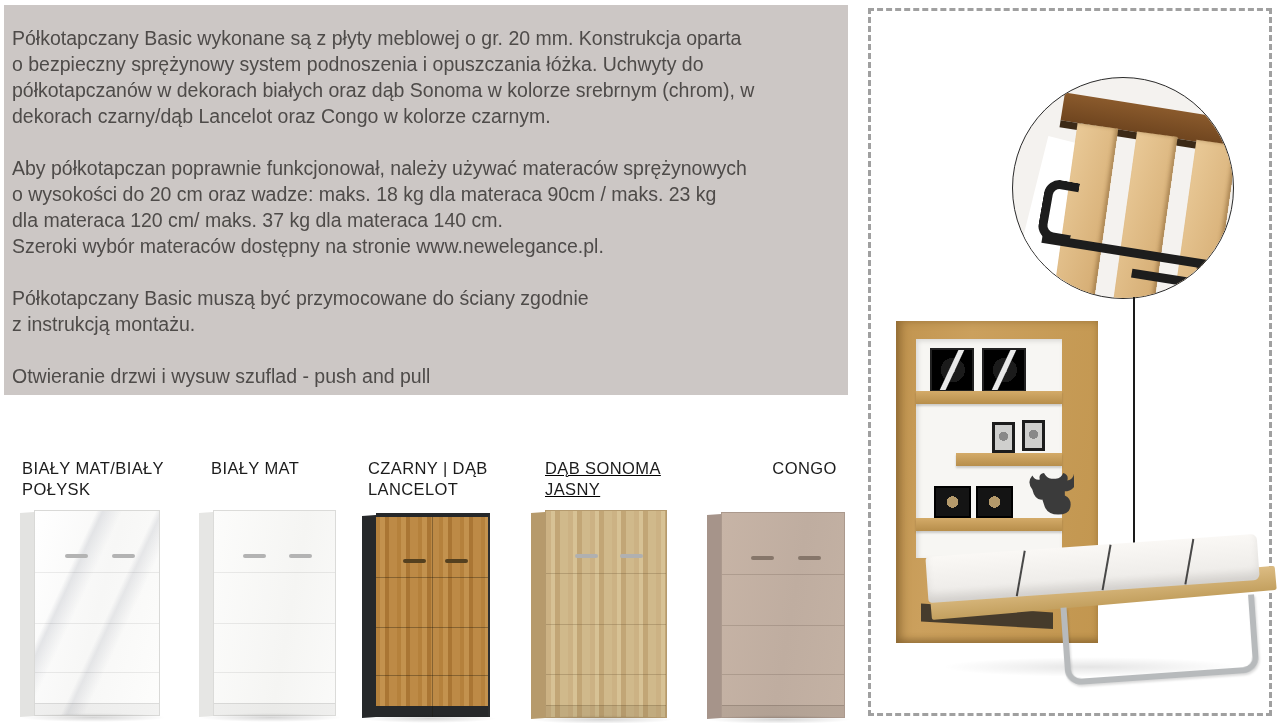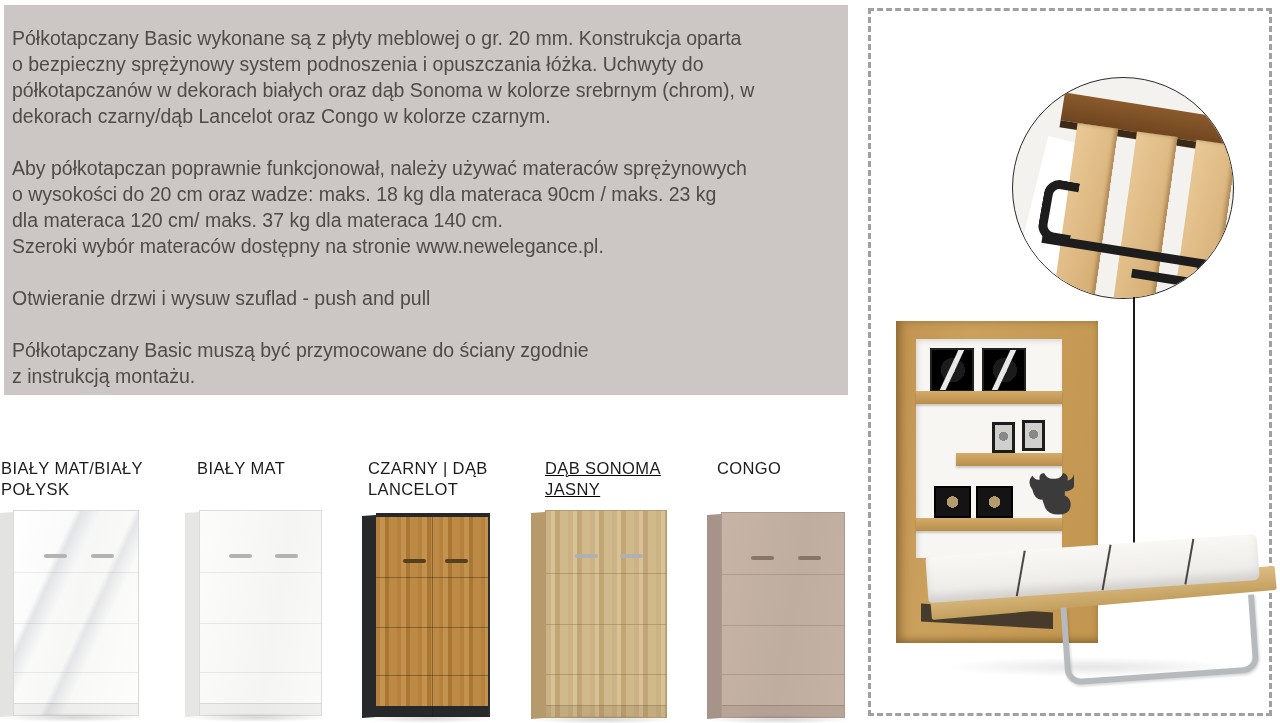--- a/index.html
+++ b/index.html
@@ -12,25 +12,25 @@
       background:#ccc7c5;box-sizing:border-box;padding:20px 8px 0 8px;
       color:#4e4b49;font-size:19.5px;line-height:26px;}
   .info-block p{margin:0 0 26px 0;}
 
   
   .heading{position:absolute;left:8px;top:401px;margin:0;font-size:27px;font-weight:400;
       letter-spacing:1.2px;color:#171717;}
 
   
   .decor{position:absolute;top:458px;width:175px;}
-  .decor:nth-of-type(1){left:1px;}
-  .decor:nth-of-type(2){left:197px;}
+  .decor:nth-of-type(1){left:22px;}
+  .decor:nth-of-type(2){left:211px;}
   .decor:nth-of-type(3){left:368px;}
   .decor:nth-of-type(4){left:545px;text-decoration:underline;}
-  .decor:nth-of-type(5){left:717px;}
+  .decor:nth-of-type(5){left:717px;text-align:center;}
   .decor-label{font-size:16.5px;line-height:21px;color:#1c1c1c;letter-spacing:0.4px;}
 
   .cab{position:absolute;}
   .decor:nth-of-type(1) .cab{left:-2px;top:52px;width:140px;height:206px;}
   .decor:nth-of-type(2) .cab{left:-12px;top:52px;width:137px;height:206px;}
   .decor:nth-of-type(3) .cab{left:-6px;top:55px;width:128px;height:204px;}
   .decor:nth-of-type(4) .cab{left:-14px;top:52px;width:136px;height:208px;}
   .decor:nth-of-type(5) .cab{left:-10px;top:54px;width:138px;height:206px;}
   .cab::after{content:'';position:absolute;left:0;right:-6px;bottom:-6px;height:9px;
       background:radial-gradient(ellipse at center,rgba(0,0,0,0.16),transparent 70%);}
@@ -170,23 +170,23 @@
 
   <section class="info-block">
     <p class="pre">Półkotapczany Basic wykonane są z płyty meblowej o gr. 20 mm. Konstrukcja oparta
 o bezpieczny sprężynowy system podnoszenia i opuszczania łóżka. Uchwyty do
 półkotapczanów w dekorach białych oraz dąb Sonoma w kolorze srebrnym (chrom), w
 dekorach czarny/dąb Lancelot oraz Congo w kolorze czarnym.</p>
     <p class="pre">Aby półkotapczan poprawnie funkcjonował, należy używać materaców sprężynowych
 o wysokości do 20 cm oraz wadze: maks. 18 kg dla materaca 90cm / maks. 23 kg
 dla materaca 120 cm/ maks. 37 kg dla materaca 140 cm.
 Szeroki wybór materaców dostępny na stronie www.newelegance.pl.</p>
-    <p class="pre">Otwieranie drzwi i wysuw szuflad -  push and pull</p>
     <p class="pre">Półkotapczany Basic muszą być przymocowane do ściany zgodnie
 z instrukcją montażu.</p>
+    <p class="pre">Otwieranie drzwi i wysuw szuflad -  push and pull</p>
   </section>
 
 
   <figure class="decor" style="margin:0">
     <figcaption class="decor-label pre">BIAŁY MAT/BIAŁY
 POŁYSK</figcaption>
     <div class="cab cab--gloss">
       <div class="cab-side"></div>
       <div class="cab-front">
         <span class="handle h1"></span>

